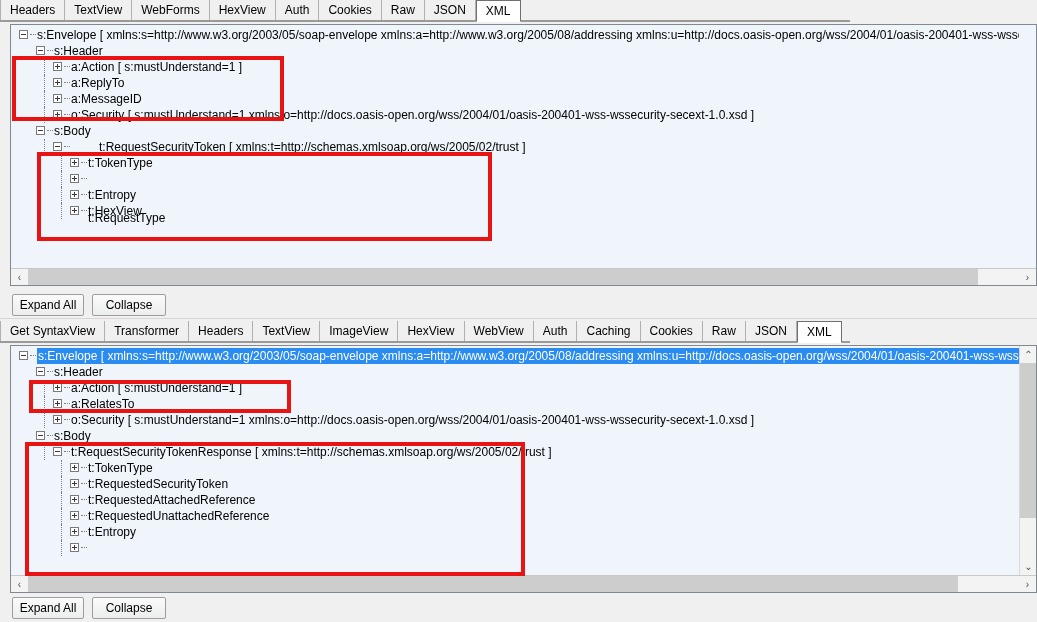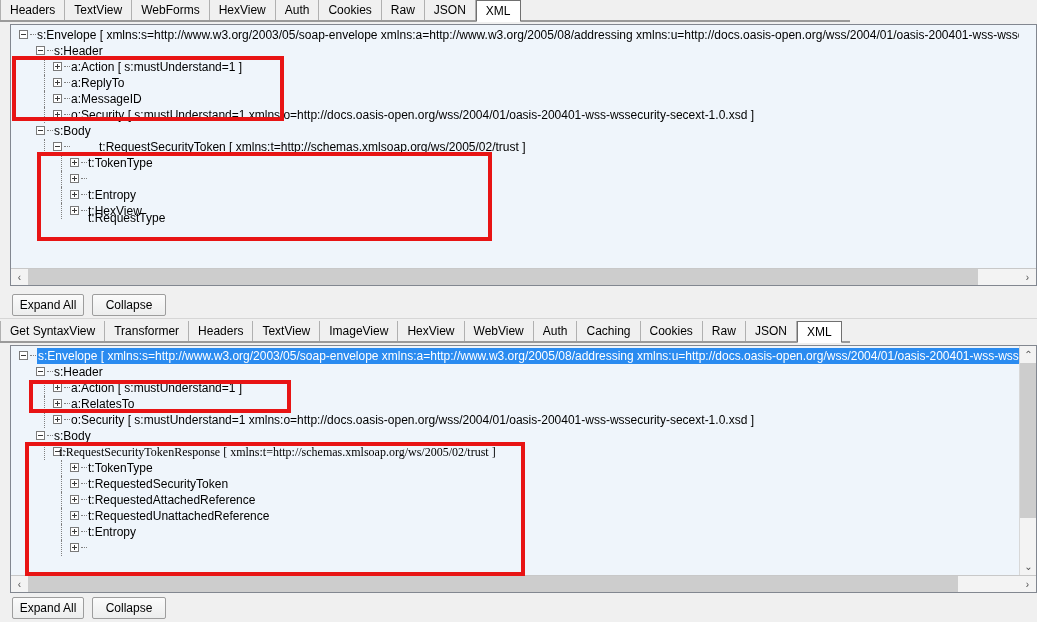--- a/index.html
+++ b/index.html
@@ -372,21 +372,21 @@
           </div>
           <div class="node">
             <span class="exp minus" style="left: 25px;"></span>
             <span class="dots" style="left: 36px;"></span>
             <span class="lbl" style="position: absolute; left: 43px; top: 0px;">s:Body</span>
           </div>
           <div class="node">
             <span class="vline" style="left: 33px; top: 0px; height: 16px;"></span>
             <span class="exp minus" style="left: 42px;"></span>
             <span class="dots" style="left: 53px;"></span>
-            <span class="lbl" style="position: absolute; left: 48px; top: 0px; font-family: Liberation Serif, serif;">t:RequestSecurityTokenResponse [ xmlns:t=http://schemas.xmlsoap.org/ws/2005/02/trust ]</span>
+            <span class="lbl" style="position: absolute; left: 60px; top: 0px;">t:RequestSecurityTokenResponse [ xmlns:t=http://schemas.xmlsoap.org/ws/2005/02/trust ]</span>
           </div>
           <div class="node">
             <span class="vline" style="left: 50px; top: 0px; height: 16px;"></span>
             <span class="exp plus" style="left: 59px;"></span>
             <span class="dots" style="left: 70px;"></span>
             <span class="lbl" style="position: absolute; left: 77px; top: 0px;">t:TokenType</span>
           </div>
           <div class="node">
             <span class="vline" style="left: 50px; top: 0px; height: 16px;"></span>
             <span class="exp plus" style="left: 59px;"></span>

